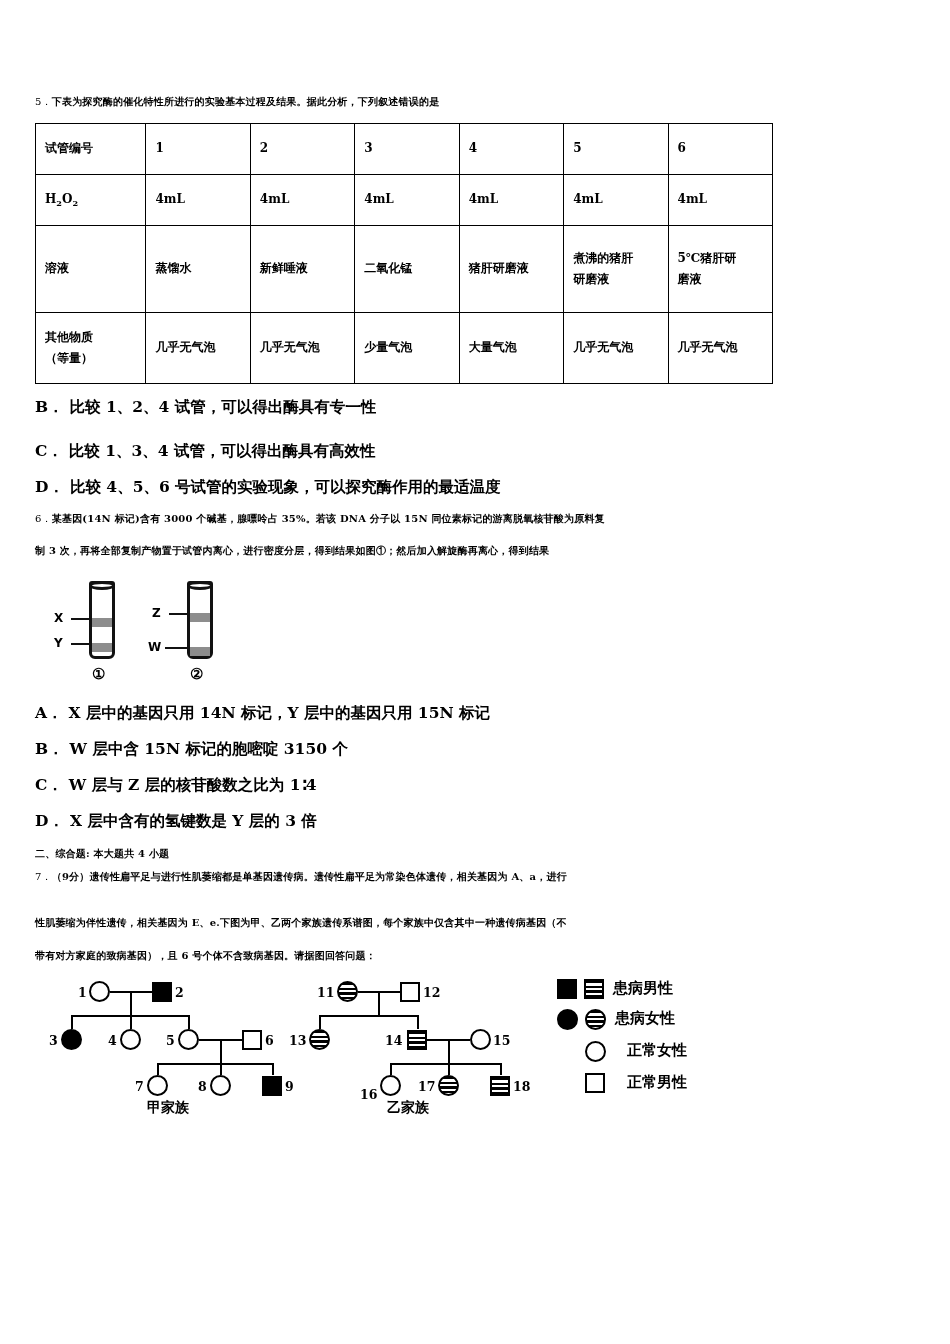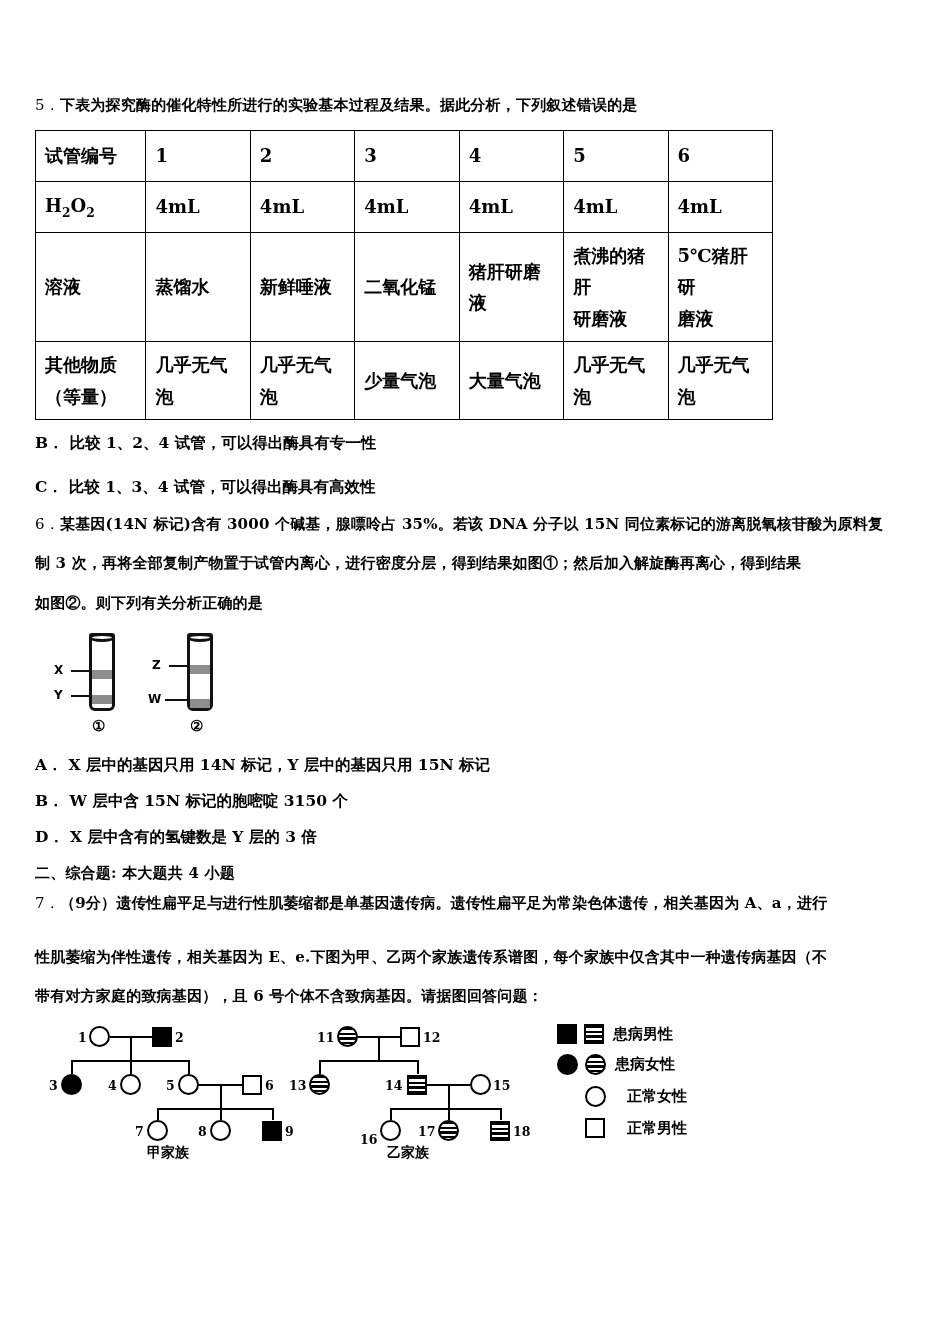--- a/index.html
+++ b/index.html
@@ -23,21 +23,21 @@
   }
   .content {
     position: absolute;
     left: 35px;
     top: 95px;
     width: 880px;
   }
 
   
   .q-line {
-    font-size: 15px;
+    font-size: 10px;
     line-height: 1.45;
     letter-spacing: 0.2px;
     font-weight: 600;
     margin: 0;
   }
   .q-num {
     font-weight: 400;
     font-family: "DejaVu Serif", "Liberation Serif", serif;
   }
   .opt {
@@ -54,21 +54,21 @@
   table.exp {
     border-collapse: collapse;
     width: 738px;
     table-layout: fixed;
     margin-top: 13px;
     margin-left: 0;
   }
   table.exp td {
     border: 1px solid #000000;
     padding: 7px 9px;
-    font-size: 18px;
+    font-size: 12px;
     font-weight: bold;
     vertical-align: middle;
     line-height: 1.75;
   }
   table.exp col.c0 { width: 110px; }
   table.exp col.cx { width: 104px; }
   .rowA td { height: 36px; }
   .rowB td { height: 36px; }
   .rowC td { height: 72px; }
   .rowD td { height: 56px; }
@@ -163,21 +163,21 @@
   .ln.h { height: 2px; }
   .ln.v { width: 2px; }
   .fam-name {
     position: absolute;
     font-size: 14px;
     font-weight: bold;
   }
 
   
   .legend { position: absolute; }
-  .leg-row { position: absolute; display: flex; align-items: center; }
+  .leg-row { position: absolute; display: flex; }
   .leg-text {
     font-size: 15px;
     font-weight: bold;
     margin-left: 9px;
     white-space: nowrap;
   }
   .leg-sym-wrap { display: flex; align-items: center; gap: 7px; }
 
   .blank-u {
     display: inline-block;
@@ -252,28 +252,28 @@
             <td>大量气泡</td>
             <td>几乎无气泡</td>
             <td>几乎无气泡</td>
           </tr>
         </tbody>
       </table>
 
       <div style="height:13px"></div>
       <p class="opt" style="margin-bottom:24px;"><span class="lbl">B．</span><span>比较 1、2、4 试管，可以得出酶具有专一性</span></p>
       <p class="opt" style="margin-bottom:16px;"><span class="lbl">C．</span><span>比较 1、3、4 试管，可以得出酶具有高效性</span></p>
+      <p class="opt" style="margin-bottom:15px;"><span class="lbl">D．</span><span>比较 4、5、6 号试管的实验现象，可以探究酶作用的最适温度</span></p>
     </div>
 
     <div>
       <p class="q-line" style="margin-bottom:18px;">
         <span class="q-num">6．</span><span>某基因(14N 标记)含有 3000 个碱基，腺嘌呤占 35%。若该 DNA 分子以 15N 同位素标记的游离脱氧核苷酸为原料复</span>
       </p>
       <p class="q-line" style="margin-bottom:18px;">制 3 次，再将全部复制产物置于试管内离心，进行密度分层，得到结果如图①；然后加入解旋酶再离心，得到结果</p>
-      <p class="q-line" style="margin-bottom:0;">如图②。则下列有关分析正确的是</p>
 
       <div class="tubes">
 
         <div class="tube-group" style="left:42px;">
           <div class="tube" style="left:0; top:4px;">
             <div class="rim"></div>
             <div class="band" style="top:34px;"></div>
             <div class="band" style="top:59px;"></div>
           </div>
           <div class="tick" style="left:-18px; top:41px; width:20px;"></div>
@@ -293,20 +293,21 @@
           <div class="tick" style="left:-22px; top:70px; width:24px;"></div>
           <div class="tube-lbl" style="left:-35px; top:29px;">Z</div>
           <div class="tube-lbl" style="left:-39px; top:63px;">W</div>
           <div class="tube-cap" style="left:3px; top:88px;">②</div>
         </div>
       </div>
 
       <div style="height:18px"></div>
       <p class="opt" style="margin-bottom:16px;"><span class="lbl">A．</span><span>X 层中的基因只用 14N 标记，Y 层中的基因只用 15N 标记</span></p>
       <p class="opt" style="margin-bottom:16px;"><span class="lbl">B．</span><span>W 层中含 15N 标记的胞嘧啶 3150 个</span></p>
+      <p class="opt" style="margin-bottom:16px;"><span class="lbl">C．</span><span>W 层与 Z 层的核苷酸数之比为 1∶4</span></p>
       <p class="opt" style="margin-bottom:16px;"><span class="lbl">D．</span><span>X 层中含有的氢键数是 Y 层的 3 倍</span></p>
     </div>
 
     <p class="q-line" style="margin-bottom:8px; font-weight:600;">二、综合题: 本大题共 4 小题</p>
 
     <div>
       <p class="q-line" style="margin-bottom:18px;">
         <span class="q-num">7．</span><span>（9分）遗传性扁平足与进行性肌萎缩都是单基因遗传病。遗传性扁平足为常染色体遗传，相关基因为 A、a，进行</span>
       </p>
       <p class="q-line" style="margin-bottom:18px;margin-top:32px;">性肌萎缩为伴性遗传，相关基因为 E、e.下图为甲、乙两个家族遗传系谱图，每个家族中仅含其中一种遗传病基因（不</p>

